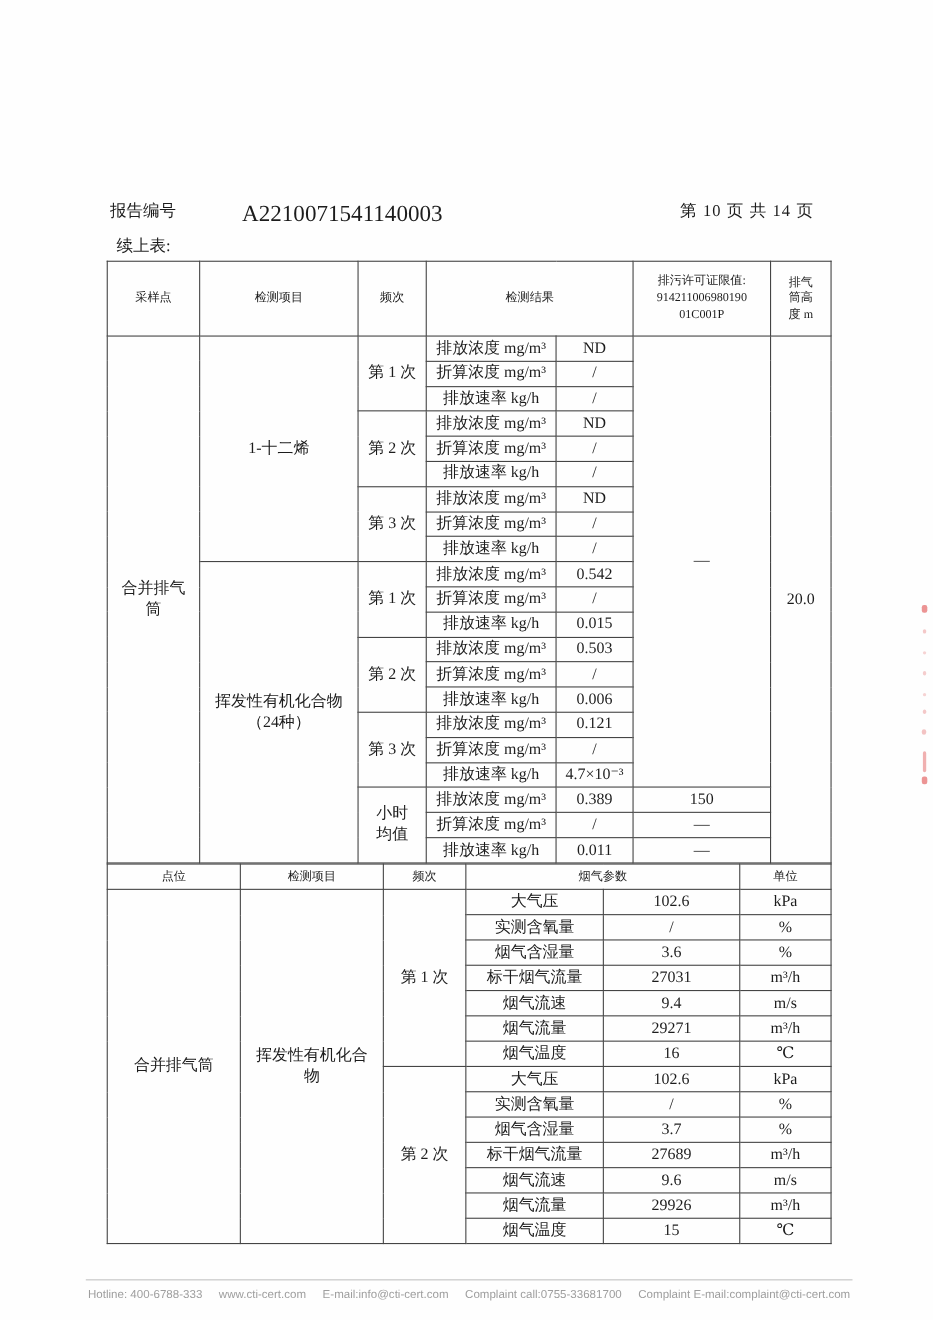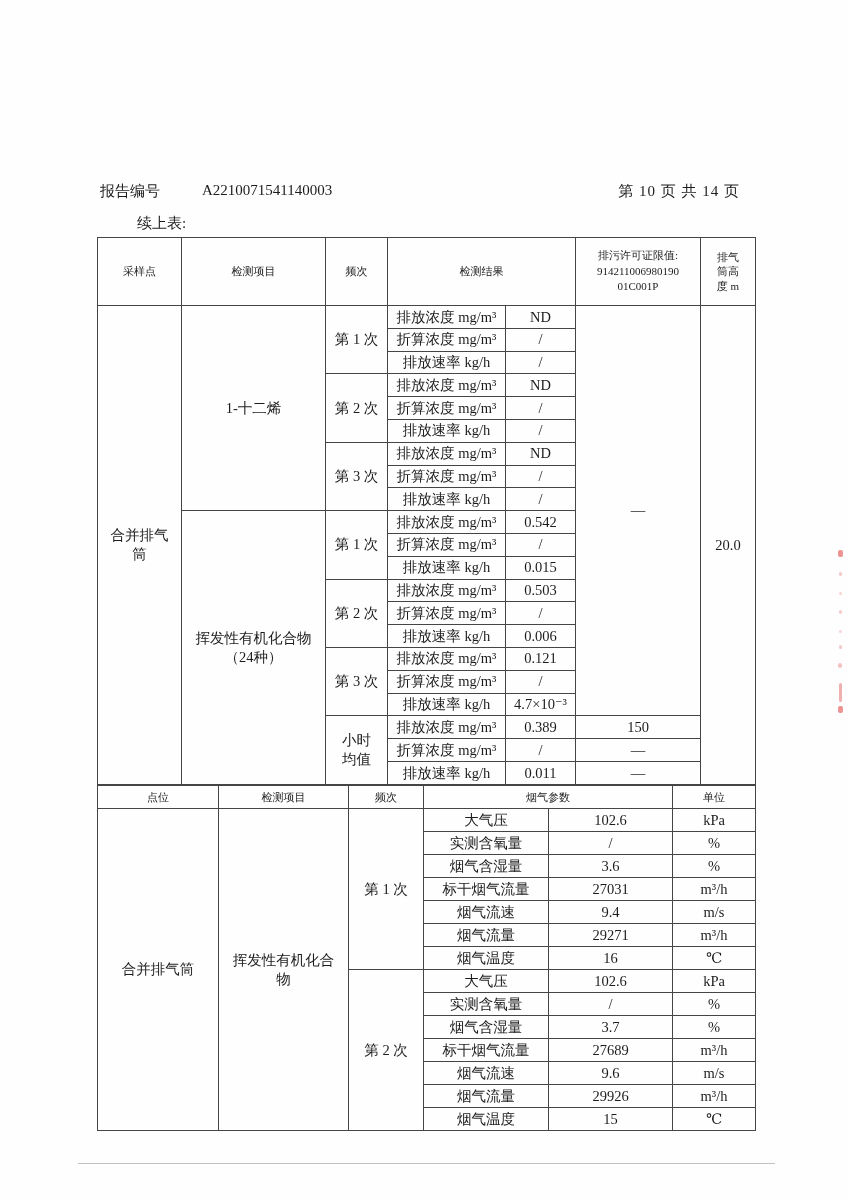--- a/index.html
+++ b/index.html
@@ -13,23 +13,23 @@
        font-weight:800;font-size:52px;line-height:1;letter-spacing:-2px;color:#5e5e65;}
   .cti-dot{position:absolute;left:69px;top:11px;width:11px;height:11px;border-radius:50%;}
   .logo-cn{position:absolute;left:102px;top:24px;font-size:35px;line-height:1;
            font-weight:600;letter-spacing:5px;color:#9b9b9b;
            font-family:"Liberation Sans","DejaVu Sans",sans-serif;}
   .logo-en{position:absolute;left:103px;top:64px;font-size:9.5px;letter-spacing:1.9px;color:#a9a9a9;
            font-family:"Liberation Sans","DejaVu Sans",sans-serif;}
 
   
   .meta-label{position:absolute;left:100px;top:182px;font-size:15px;}
-  .meta-number{position:absolute;left:202px;top:182px;font-size:15px;text-align:right;}
+  .meta-number{position:absolute;left:220px;top:182px;font-size:21px;text-align:right;}
   .meta-page{position:absolute;right:108px;top:182px;font-size:15px;letter-spacing:1px;}
-  .continued{position:absolute;left:137px;top:214px;font-size:15px;}
+  .continued{position:absolute;left:106px;top:214px;font-size:15px;}
 
   
   table{border-collapse:collapse;table-layout:fixed;}
   td{border:1px solid #454545;text-align:center;vertical-align:middle;
      padding:0 2px;font-size:14.5px;line-height:1.3;overflow:hidden;}
   .pre{white-space:pre-line;}
   .t1{position:absolute;left:97px;top:237px;width:658px;height:548px;}
   .t1 tr.hdr{height:68px;}
   .t1 tr.body{height:22.8px;}
   .t2{position:absolute;left:97px;top:785px;width:658px;height:345px;}
@@ -285,14 +285,21 @@
   <div class="redmark" style="left:839px;top:572px;width:3px;height:4px;background:rgba(220,60,60,0.28);"></div>
   <div class="redmark" style="left:839px;top:592px;width:3px;height:3px;background:rgba(220,60,60,0.22);"></div>
   <div class="redmark" style="left:839px;top:610px;width:3px;height:4px;background:rgba(220,60,60,0.25);"></div>
   <div class="redmark" style="left:839px;top:630px;width:3px;height:3px;background:rgba(220,60,60,0.22);"></div>
   <div class="redmark" style="left:839px;top:645px;width:3px;height:4px;background:rgba(220,60,60,0.28);"></div>
   <div class="redmark" style="left:838px;top:663px;width:4px;height:5px;background:rgba(220,60,60,0.3);"></div>
   <div class="redmark" style="left:839px;top:683px;width:3px;height:19px;background:rgba(220,60,60,0.4);"></div>
   <div class="redmark" style="left:838px;top:706px;width:5px;height:7px;background:rgba(220,60,60,0.55);"></div>
 
   <div class="footer-line"></div>
+  <div class="footer">
+    <span>Hotline: 400-6788-333</span>
+    <span>www.cti-cert.com</span>
+    <span>E-mail:info@cti-cert.com</span>
+    <span>Complaint call:0755-33681700</span>
+    <span>Complaint E-mail:complaint@cti-cert.com</span>
+  </div>
 
 </div>
 
 </body></html>

